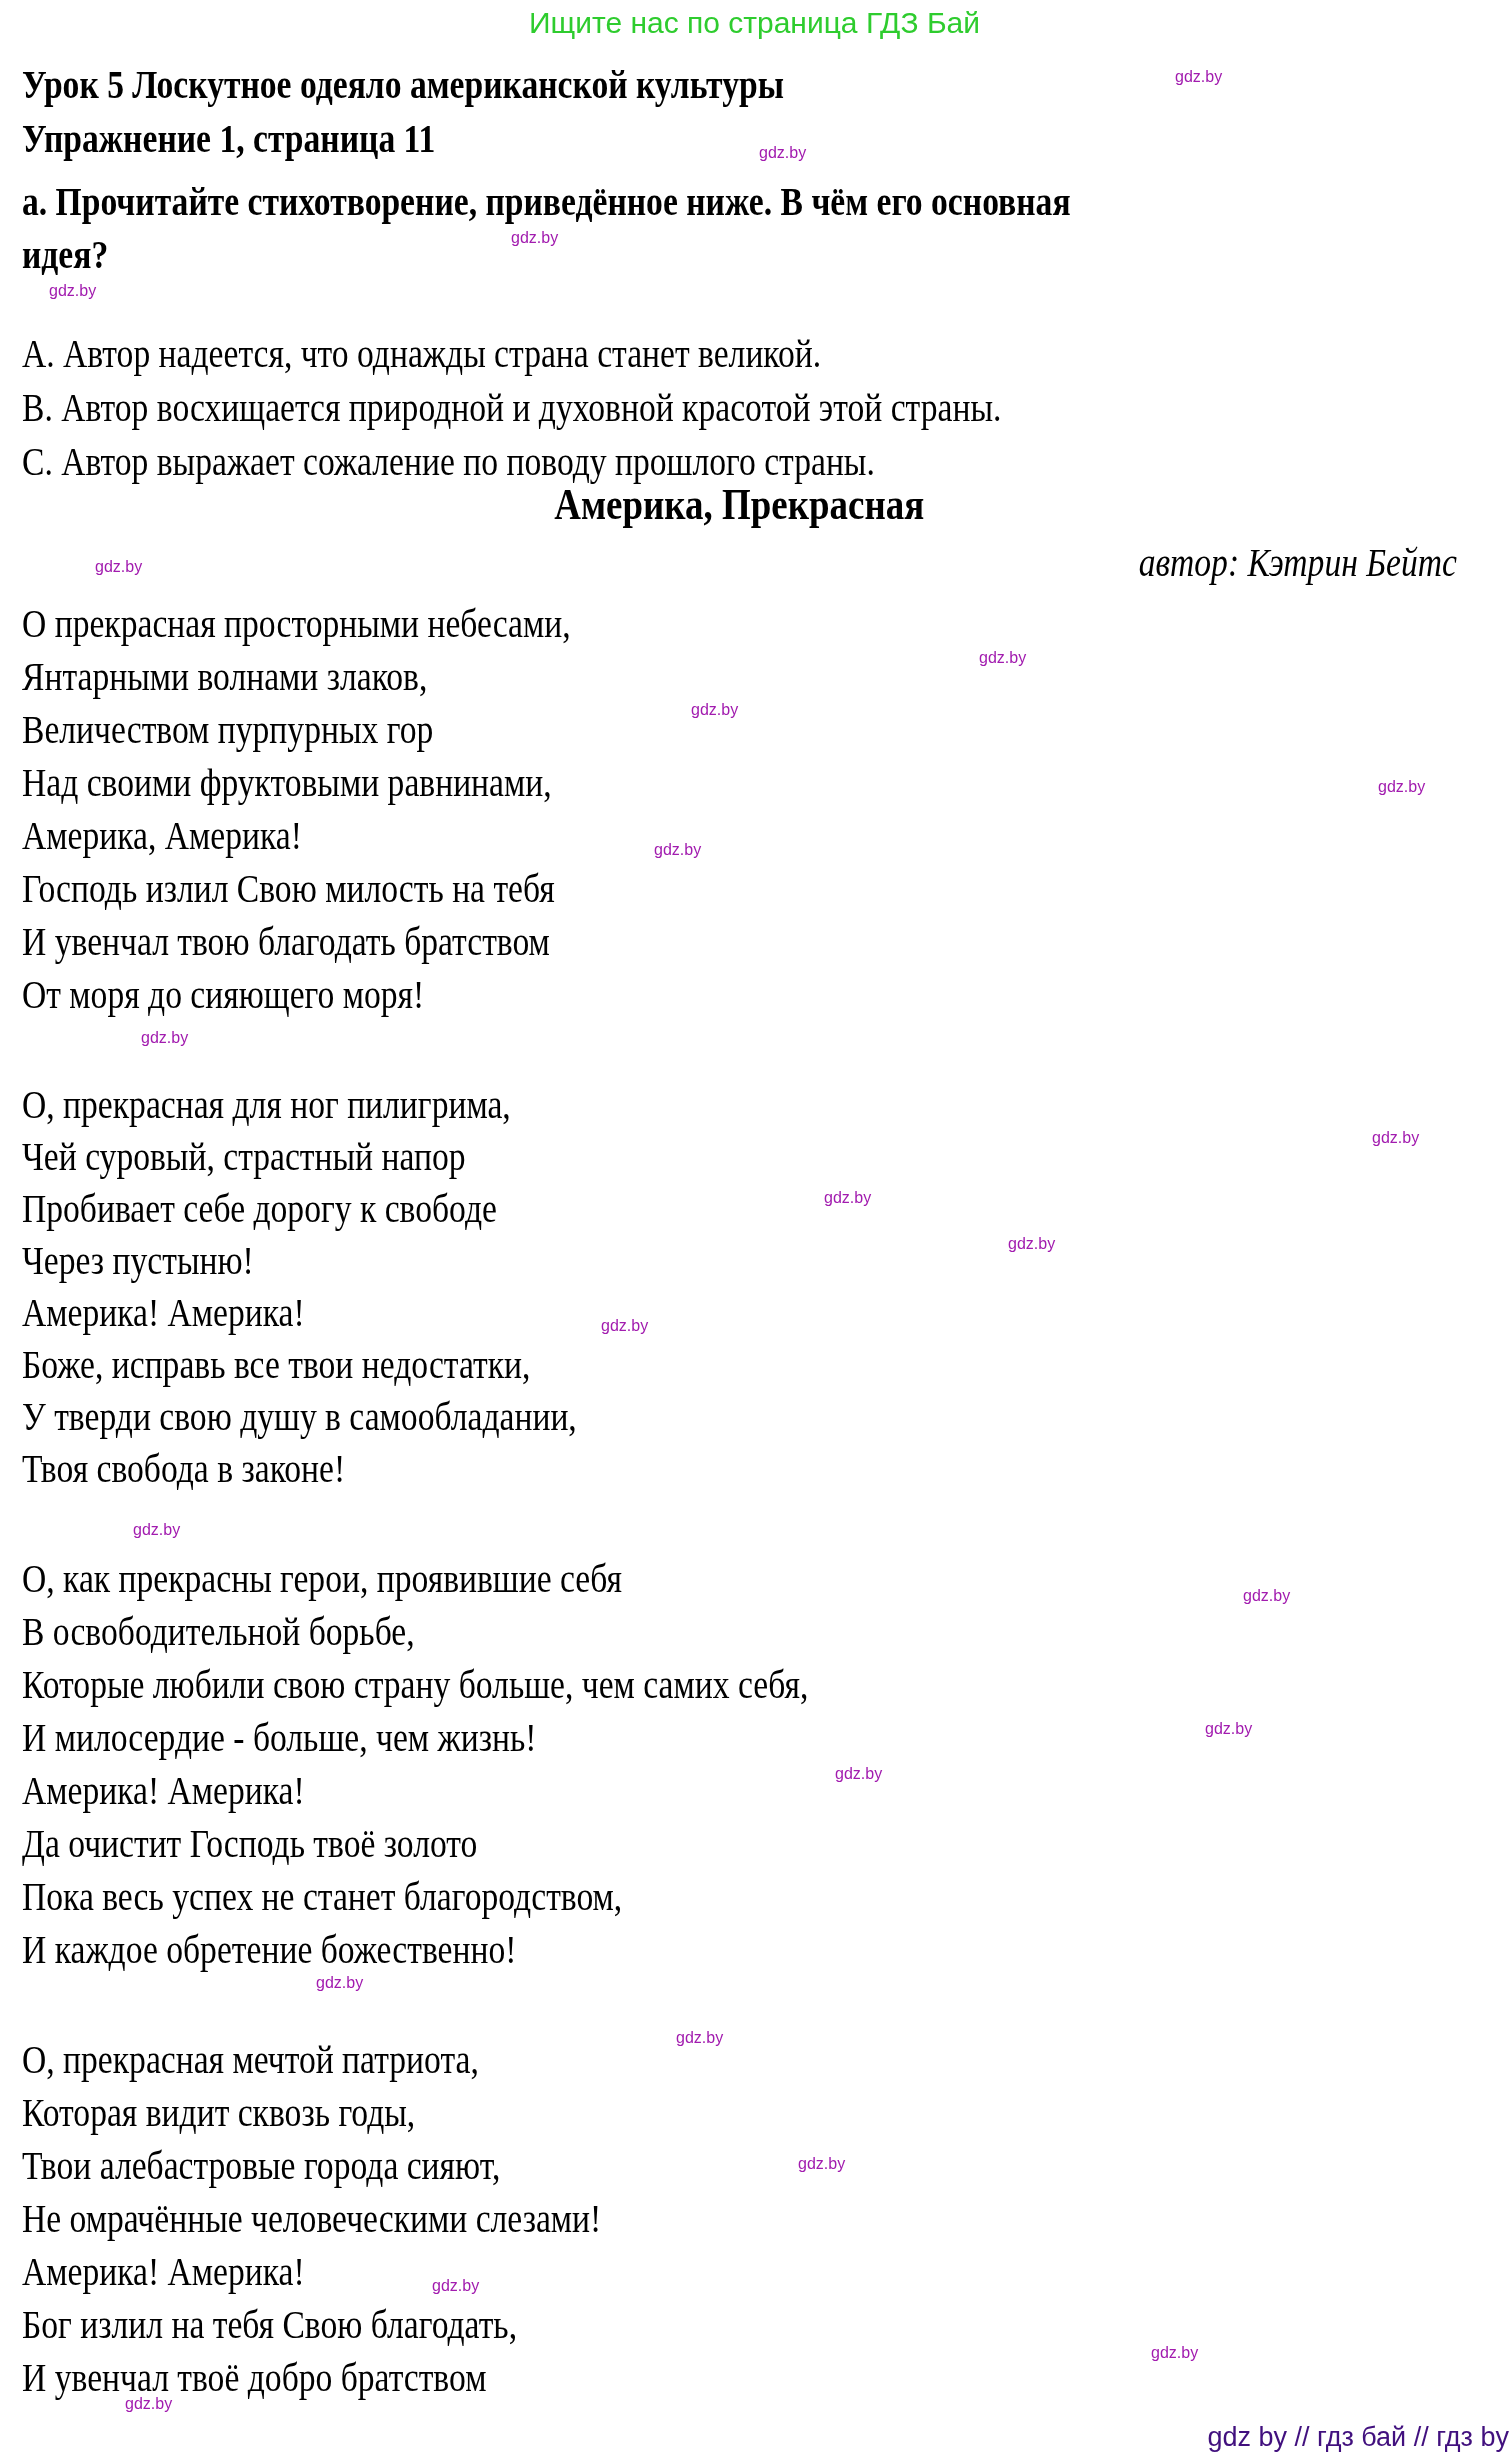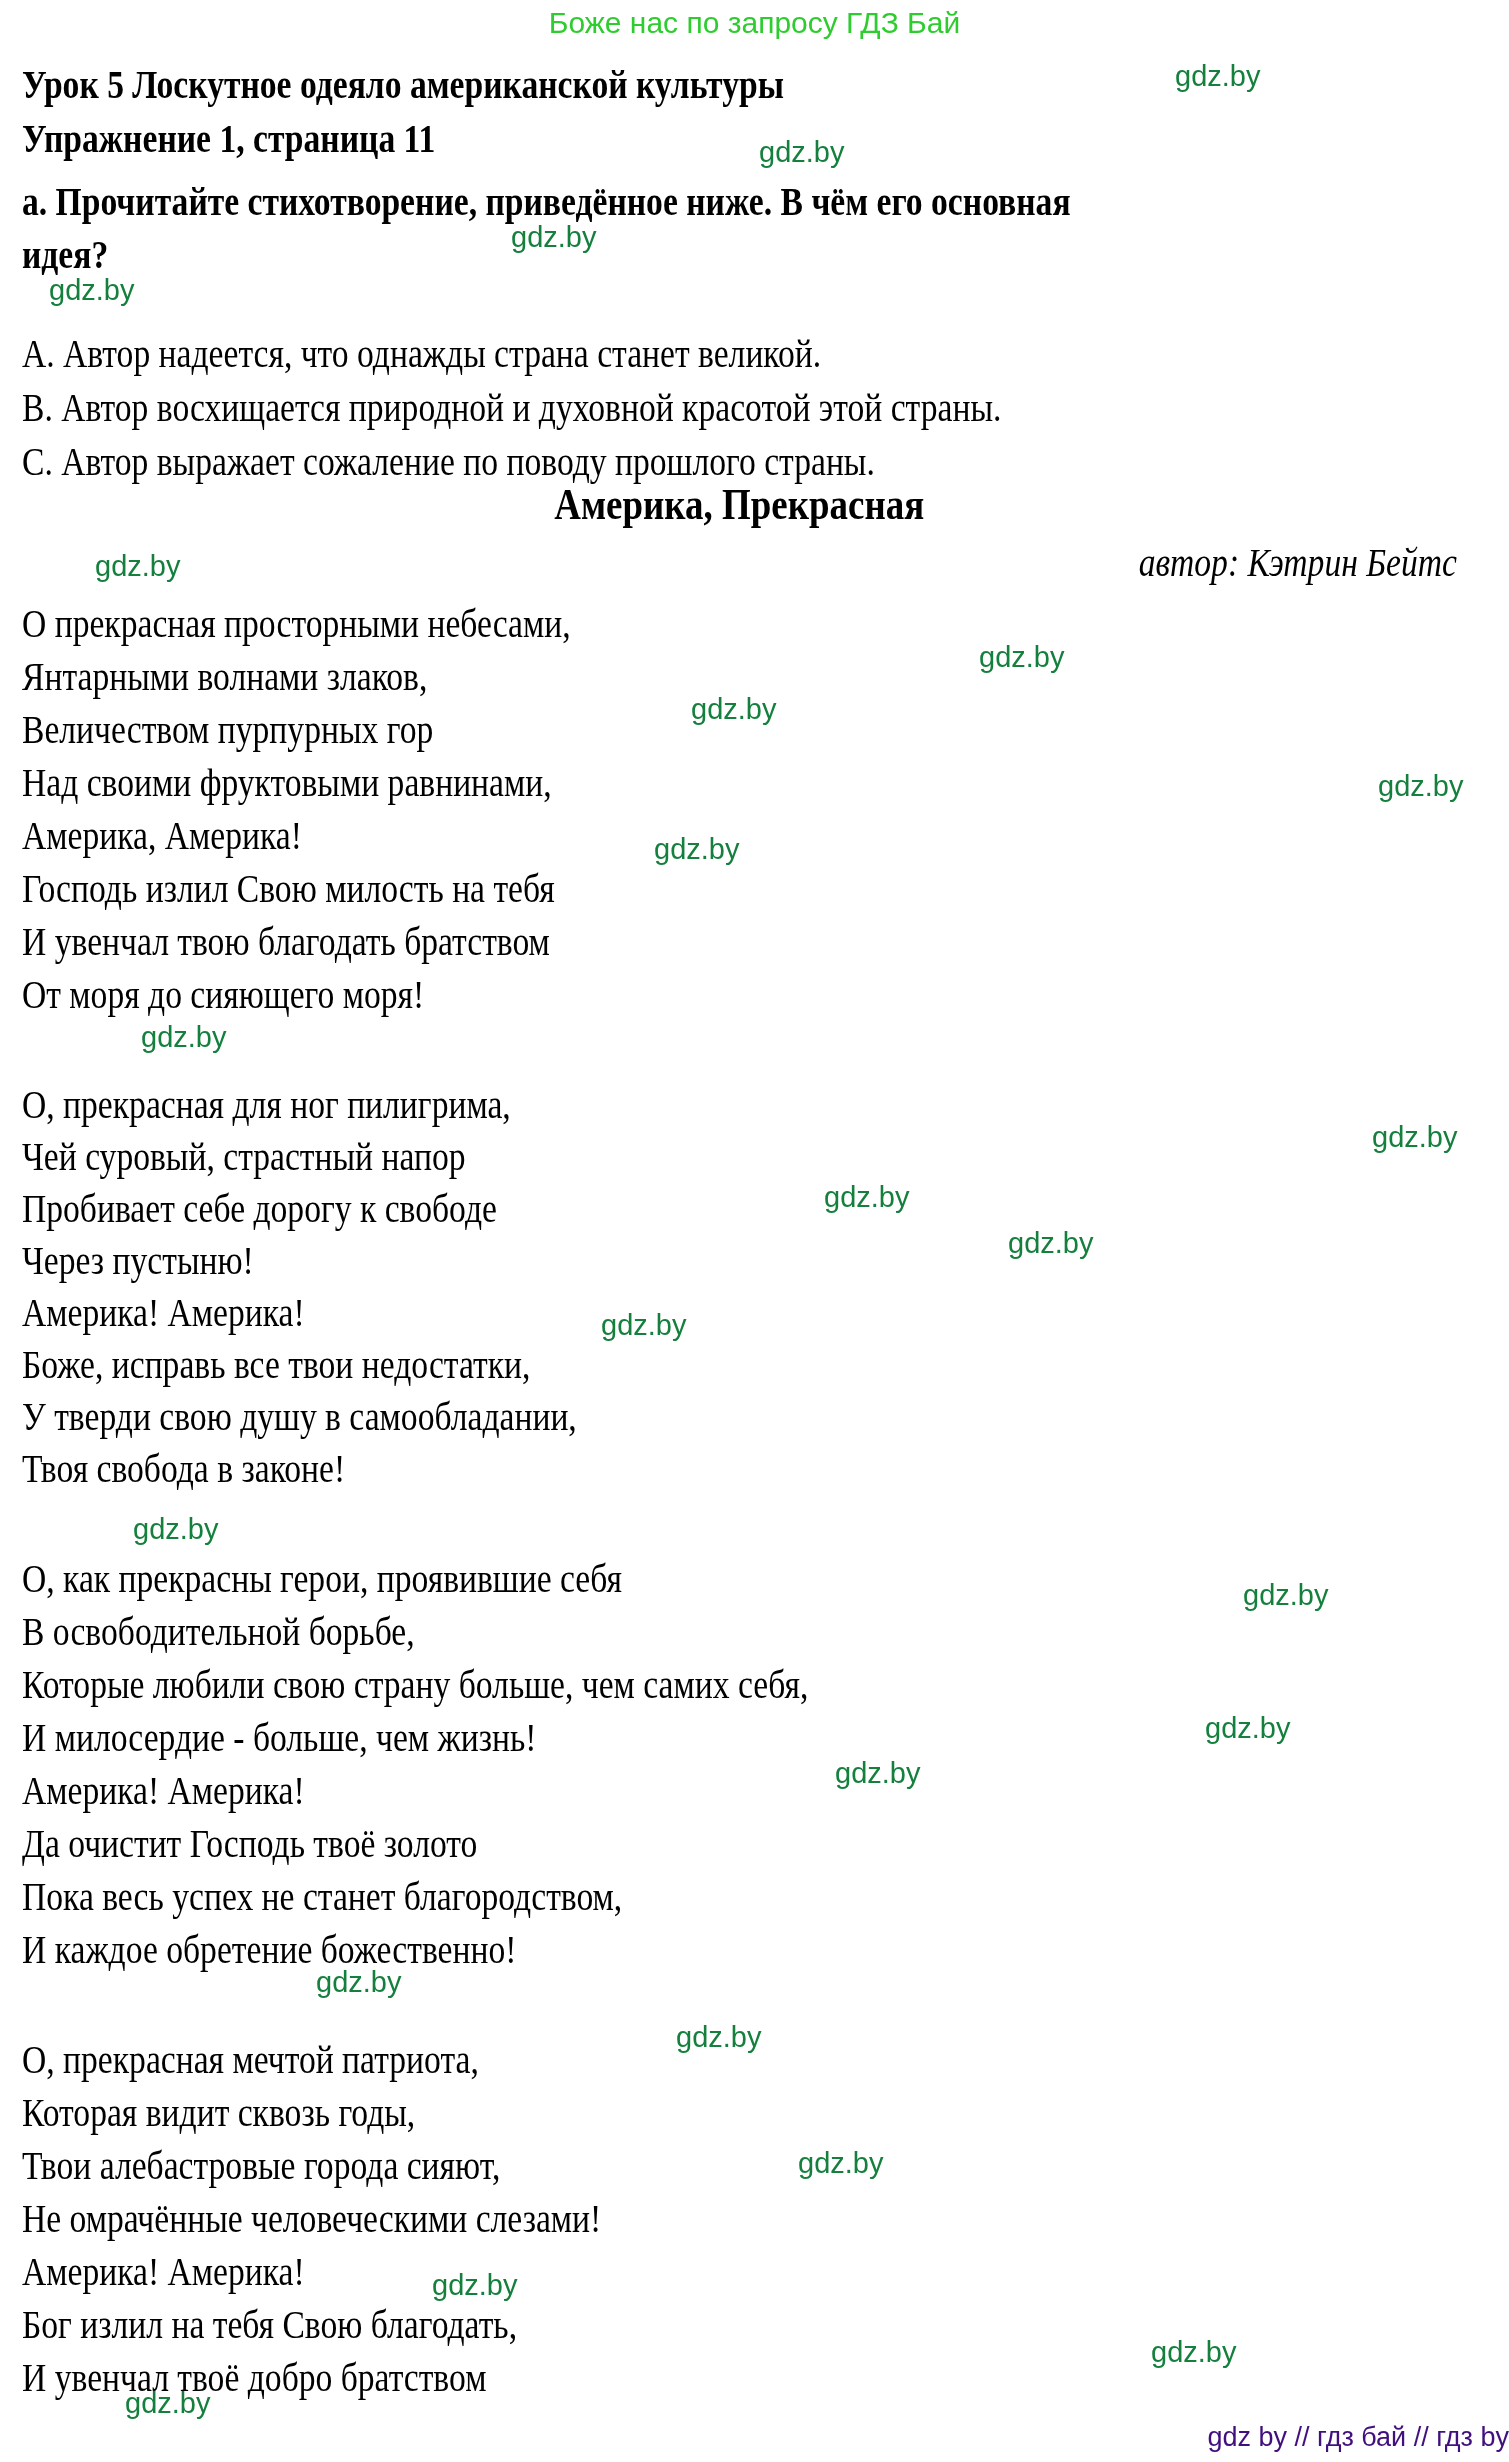--- a/index.html
+++ b/index.html
@@ -31,37 +31,37 @@
     font-size:44px; line-height:48px; font-weight:bold;
   }
   .poem-author {
     left:22px; top:540px; width:1435px; text-align:right;
     font-size:40px; line-height:46px; font-style:italic;
   }
   .stanza { left:22px; font-size:40px; line-height:53px;text-decoration:underline; }
   .wm {
     position:absolute;
     font-family:"Liberation Sans", sans-serif;
-    font-size:29px; line-height:27px;
-    color:#15803d;
+    font-size:16px; line-height:27px;
+    color:#a21caf;
     white-space:nowrap;
   }
   .footer {
     top:2421px; left:0; width:1509px; text-align:right;
     font-family:"Liberation Sans", sans-serif;
     font-size:27px; line-height:32px;
   }
 </style>
 </head>
 <body>
 
 <div class="page">
 
   <div class="abs banner" style="color:#2ecc2e;">
-    <span>Боже нас по запросу ГДЗ Бай</span>
+    <span>Ищите нас по страница ГДЗ Бай</span>
   </div>
 
   <div class="abs h-bold" style="top:58px;">
     <span class="cond">Урок 5 Лоскутное одеяло американской культуры</span>
   </div>
   <div class="abs h-bold" style="top:112px;">
     <span class="cond">Упражнение 1, страница 11</span>
   </div>
 
   <div class="abs task">

